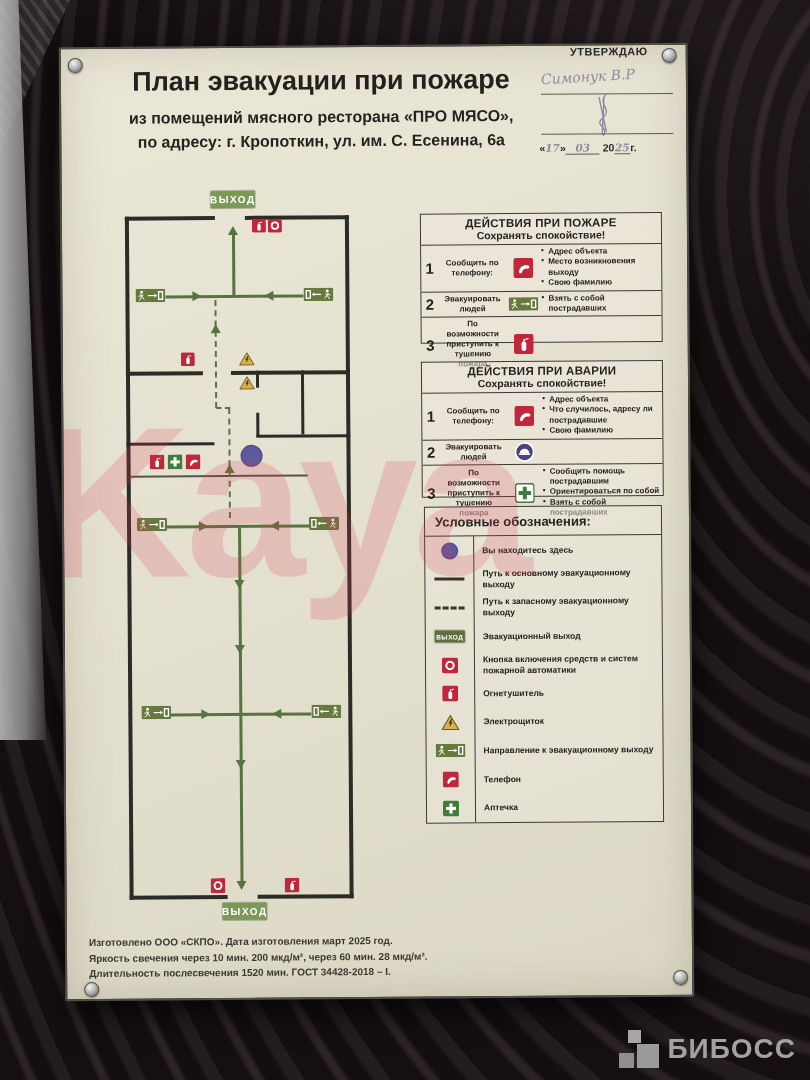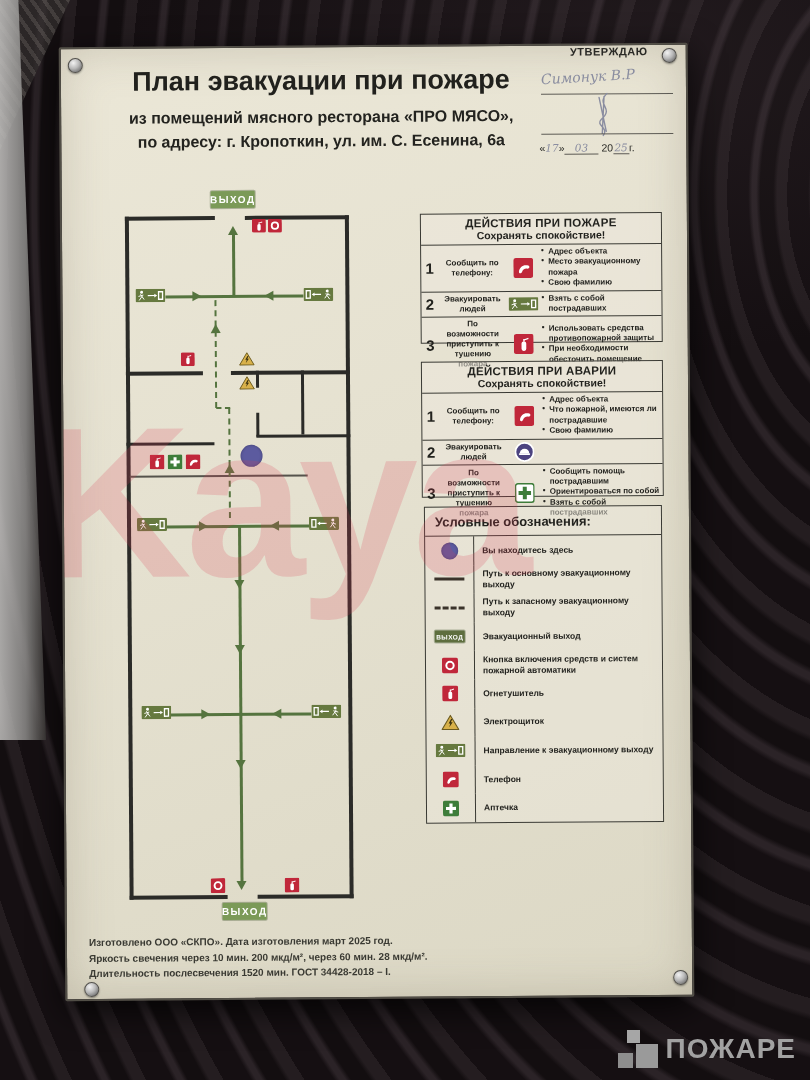--- a/index.html
+++ b/index.html
@@ -32,21 +32,21 @@
   .title{left:30px;top:18px;width:460px;text-align:center;font-size:27px;font-weight:bold;color:#21211d;}
   .subtitle{left:30px;top:58px;width:460px;text-align:center;font-size:16px;font-weight:bold;color:#23231f;line-height:1.5;}
 
   
   .approve{left:478px;top:0;width:140px;color:#2a2a26;}
   .approve .lbl{text-align:center;font-size:11px;font-weight:bold;letter-spacing:.5px;}
   .hand{color:#8a8da0;font-family:"DejaVu Serif",serif;font-style:italic;}
   .approve .sig{position:absolute;top:22px;left:2px;width:134px;font-size:14px;transform:rotate(-3deg);}
   .aline{position:absolute;left:2px;width:132px;border-bottom:1.2px solid #5c5a54;}
   .approve .squig{position:absolute;left:52px;top:46px;}
-  .approve .daterow{position:absolute;top:96px;left:0;width:140px;font-size:10.5px;font-weight:normal;white-space:nowrap;}
+  .approve .daterow{position:absolute;top:96px;left:0;width:140px;font-size:10.5px;font-weight:bold;white-space:nowrap;}
   .approve .daterow .u{display:inline-block;border-bottom:1.2px solid #5c5a54;text-align:center;}
 
   
   .wall{background:#2b2b28;}
   .thinline{background:#55534c;}
   .route{background:#55743f;}
   .dashv{border-left:2.6px dashed #55743f;}
   .dashh{border-top:2.6px dashed #55743f;}
   .ar{width:0;height:0;}
   .ar-up{border-left:5px solid transparent;border-right:5px solid transparent;border-bottom:9px solid #55743f;}
@@ -317,21 +317,21 @@
       <div class="prow">
         <div class="num">1</div>
         <div class="plabel">Сообщить по телефону:</div>
         <div class="picon">
             <svg class="icon" width="20" height="20">
               <use href="#sym-phone"></use>
             </svg>
           </div>
         <div class="bullets">
           <div class="b">Адрес объекта</div>
-          <div class="b">Место эвакуационному пожара</div>
+          <div class="b">Место возникновения выходу</div>
           <div class="b">Свою фамилию</div>
         </div>
       </div>
       <div class="prow">
         <div class="num">2</div>
         <div class="plabel">Эвакуировать людей</div>
         <div class="picon">
             <svg class="icon" width="30" height="14">
               <use href="#sym-exitman"></use>
             </svg>
@@ -341,43 +341,39 @@
         </div>
       </div>
       <div class="prow">
         <div class="num">3</div>
         <div class="plabel">По возможности приступить к тушению пожара</div>
         <div class="picon">
             <svg class="icon" width="20" height="20">
               <use href="#sym-ext"></use>
             </svg>
           </div>
-        <div class="bullets">
-          <div class="b">Использовать средства противопожарной защиты</div>
-          <div class="b">При необходимости обесточить помещение</div>
-        </div>
       </div>
     </div>
 
     <div class="abs panel" style="left:358px;top:315px;width:240px;height:134px">
       <div class="hd">
         <div class="t1">ДЕЙСТВИЯ ПРИ АВАРИИ</div>
         <div class="t2">Сохранять спокойствие!</div>
       </div>
       <div class="prow">
         <div class="num">1</div>
         <div class="plabel">Сообщить по телефону:</div>
         <div class="picon">
             <svg class="icon" width="20" height="20">
               <use href="#sym-phone"></use>
             </svg>
           </div>
         <div class="bullets">
           <div class="b">Адрес объекта</div>
-          <div class="b">Что пожарной, имеются ли пострадавшие</div>
+          <div class="b">Что случилось, адресу ли пострадавшие</div>
           <div class="b">Свою фамилию</div>
         </div>
       </div>
       <div class="prow">
         <div class="num">2</div>
         <div class="plabel">Эвакуировать людей</div>
         <div class="picon">
             <svg class="icon" width="20" height="20">
               <use href="#sym-helmet"></use>
             </svg>
@@ -485,16 +481,16 @@
 
     <div class="abs kaya">Kaya</div>
   </div>
 
   <div class="abs biboss">
     <div class="glyph">
       <div class="g1"></div>
         <div class="g2"></div>
         <div class="g3"></div>
     </div>
-    <div class="word">ПОЖАРЕ</div>
+    <div class="word">БИБОСС</div>
   </div>
 
 </div>
 
 </body></html>

